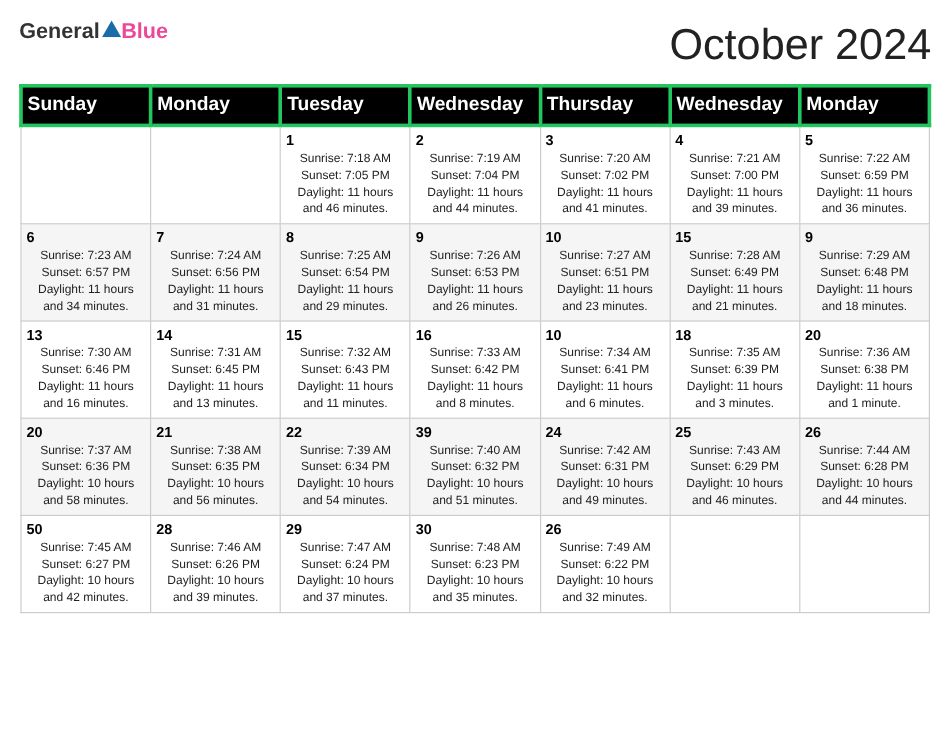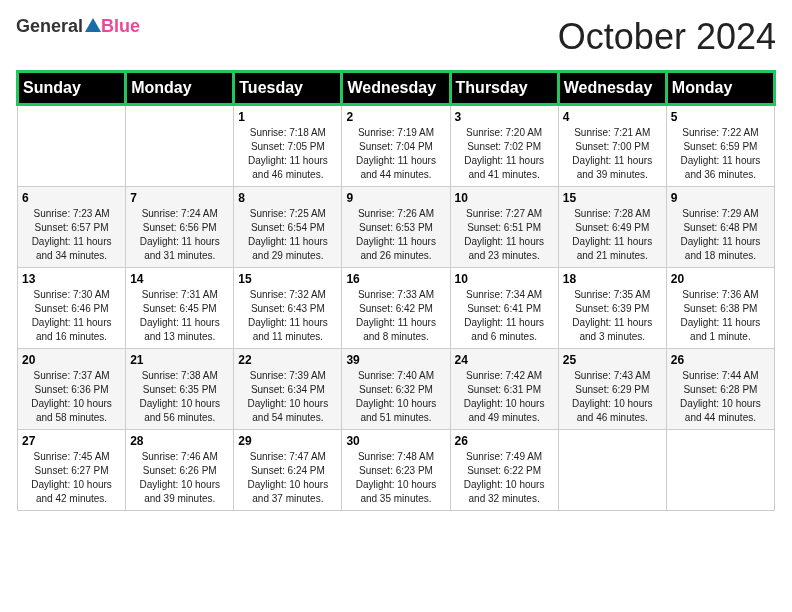--- a/index.html
+++ b/index.html
@@ -220,21 +220,21 @@
           <span class="day-number">25</span>
           <div class="day-info">Sunrise: 7:43 AM<br>Sunset: 6:29 PM<br>Daylight: 10 hours and 46 minutes.</div>
         </td>
         <td>
           <span class="day-number">26</span>
           <div class="day-info">Sunrise: 7:44 AM<br>Sunset: 6:28 PM<br>Daylight: 10 hours and 44 minutes.</div>
         </td>
       </tr>
       <tr>
         <td>
-          <span class="day-number">27</span>
+          <span class="day-number">50</span>
           <div class="day-info">Sunrise: 7:45 AM<br>Sunset: 6:27 PM<br>Daylight: 10 hours and 42 minutes.</div>
         </td>
         <td>
           <span class="day-number">28</span>
           <div class="day-info">Sunrise: 7:46 AM<br>Sunset: 6:26 PM<br>Daylight: 10 hours and 39 minutes.</div>
         </td>
         <td>
           <span class="day-number">29</span>
           <div class="day-info">Sunrise: 7:47 AM<br>Sunset: 6:24 PM<br>Daylight: 10 hours and 37 minutes.</div>
         </td>

